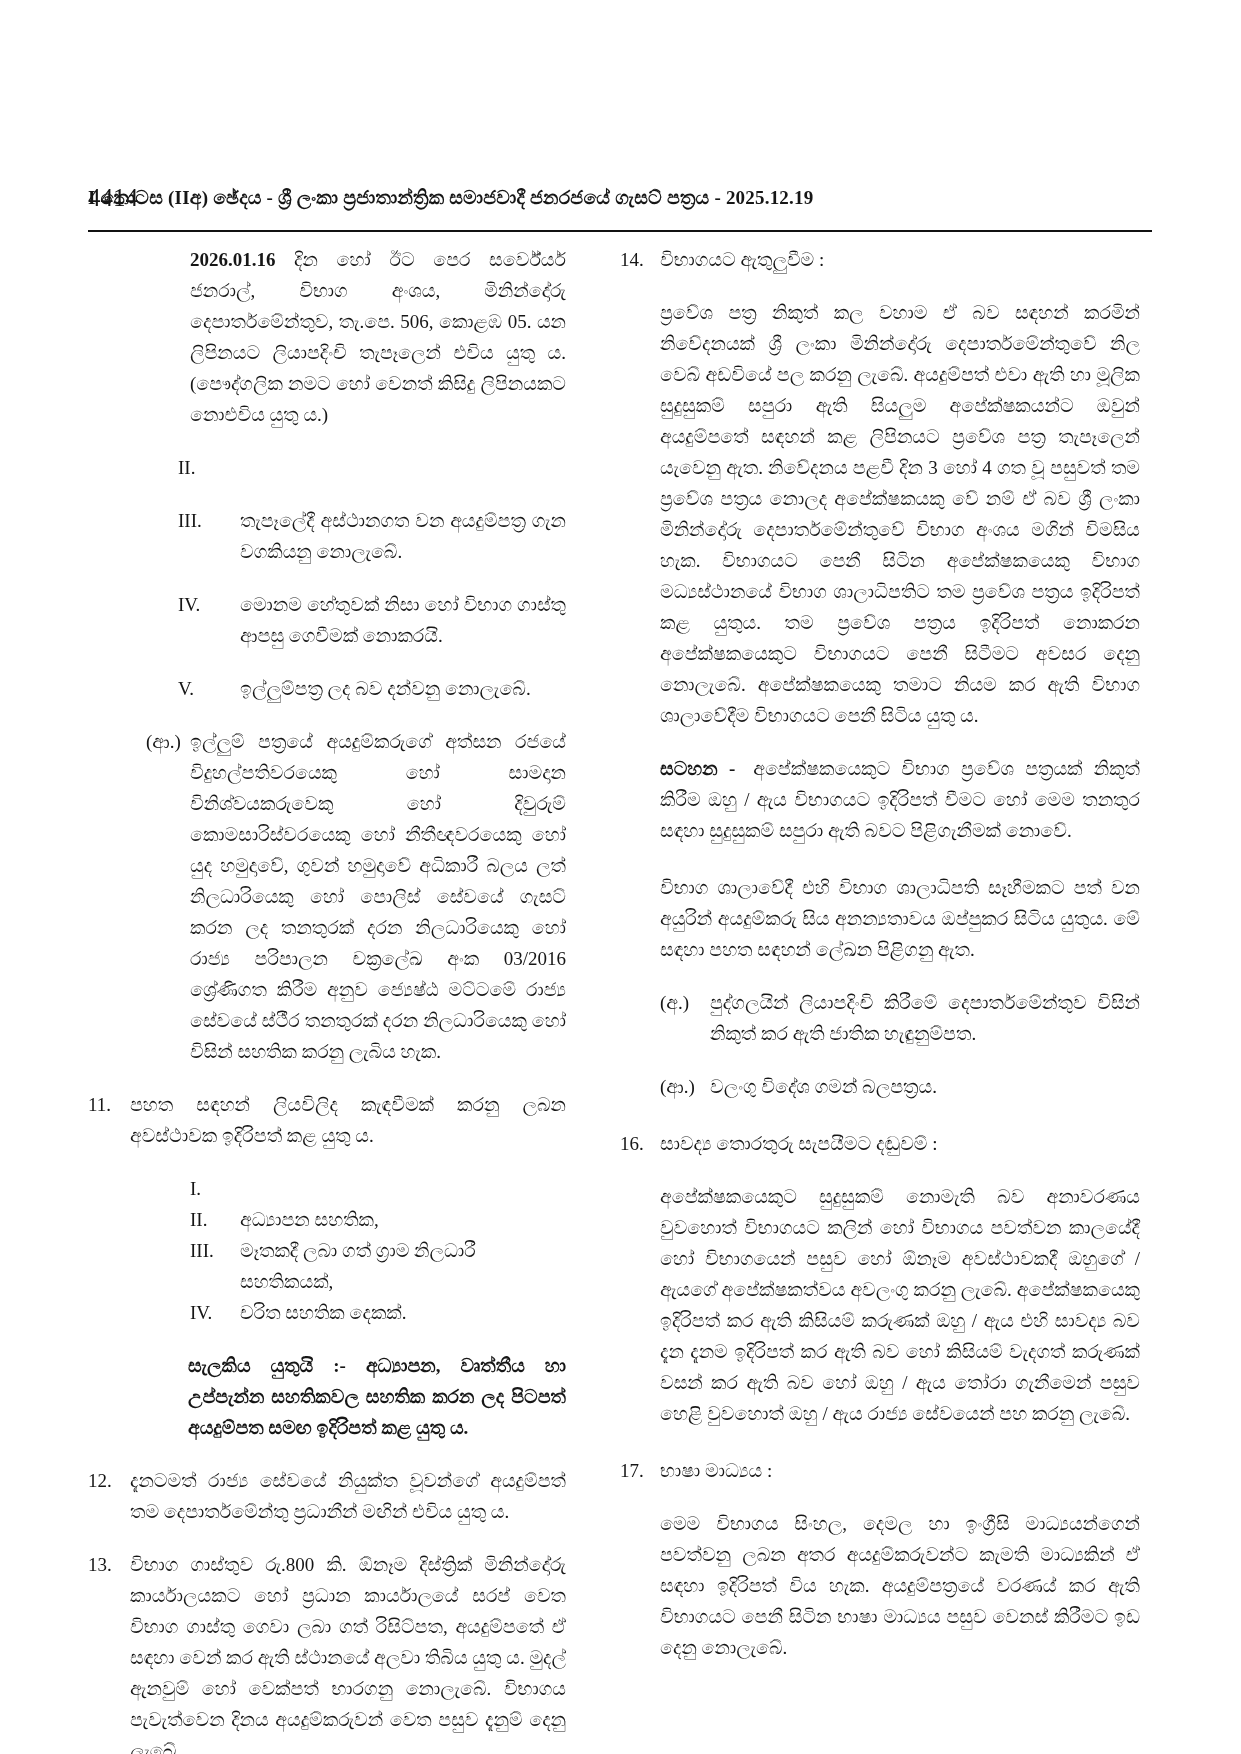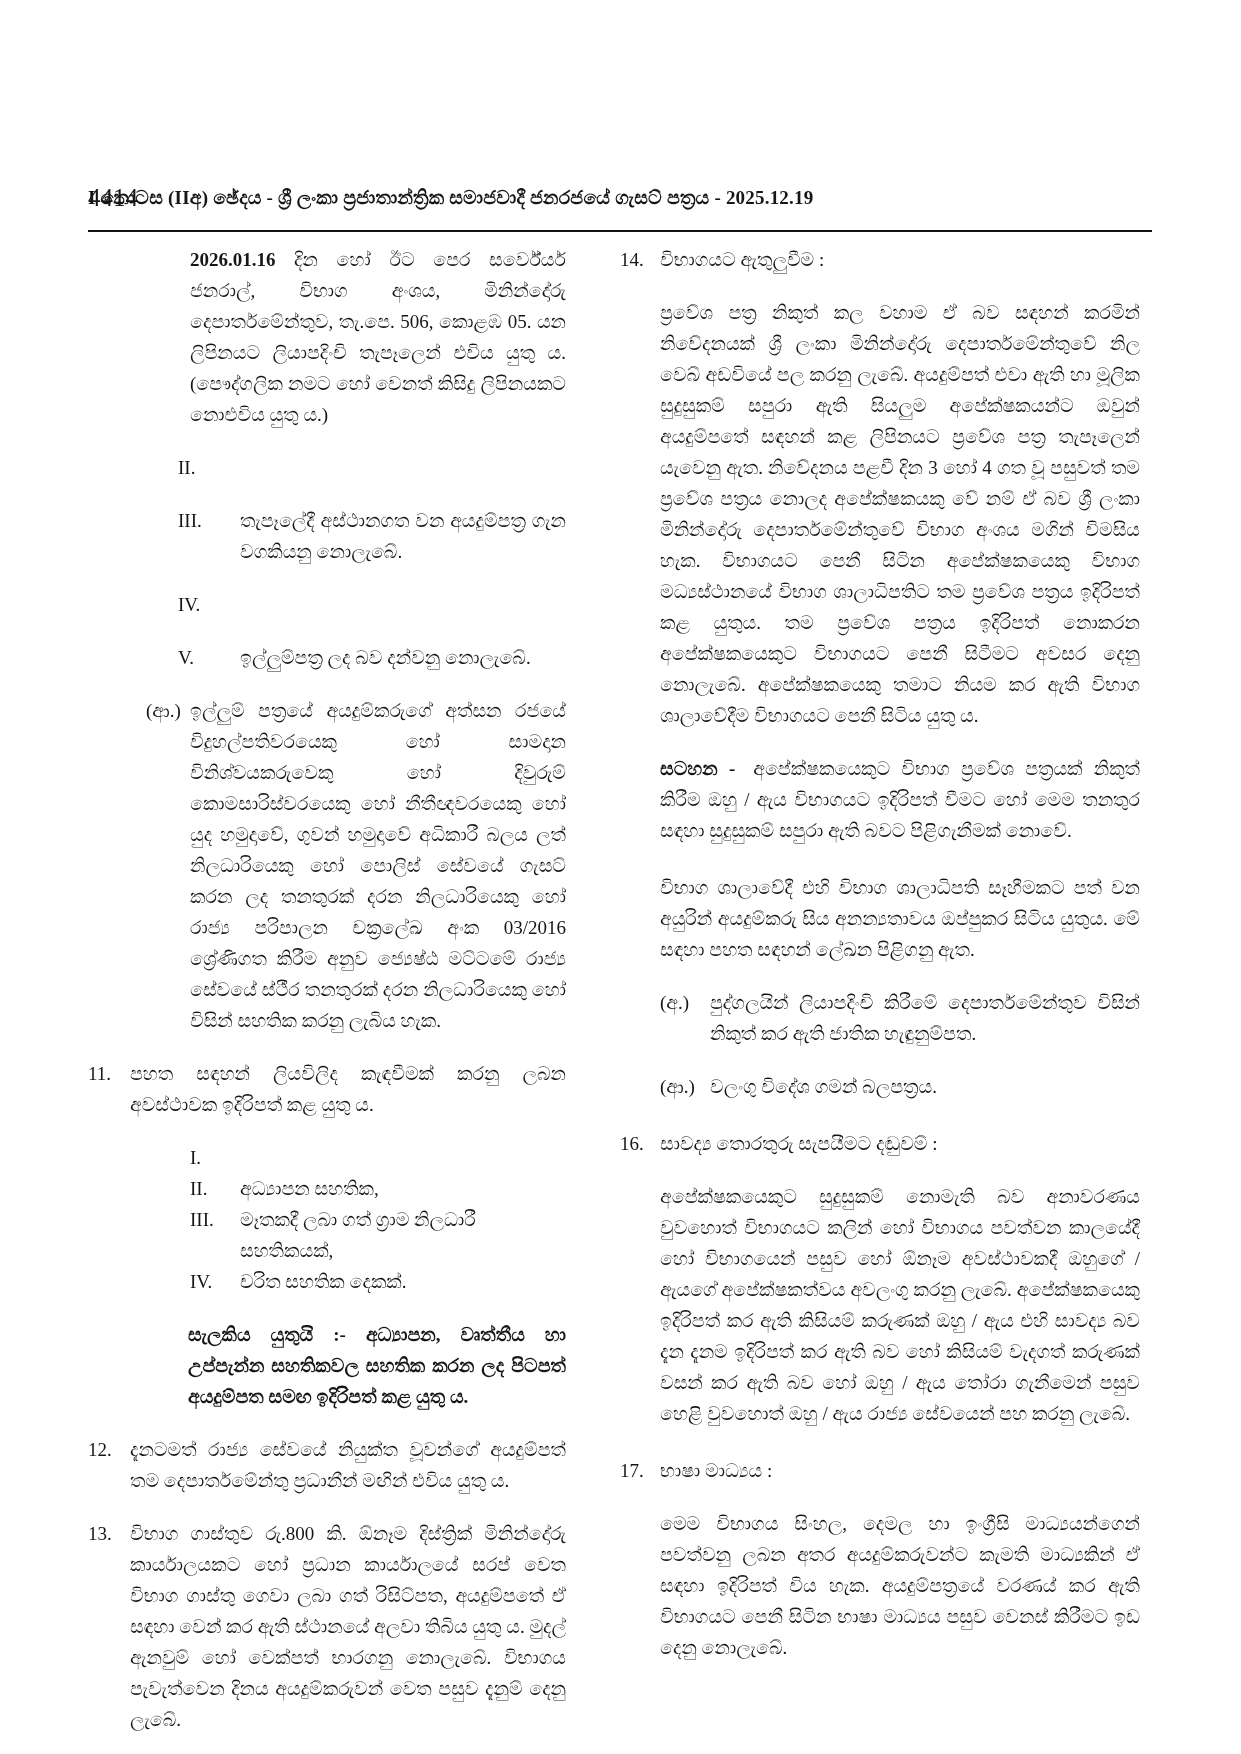--- a/index.html
+++ b/index.html
@@ -95,20 +95,21 @@
 
       <div class="itm lv1 just">
         <span class="lbl">II.</span>
       </div>
       <div class="itm lv1 just">
         <span class="lbl">III.</span>
         <span class="txt">තැපෑලේදී අස්ථානගත වන අයදුම්පත්‍ර ගැන වගකියනු නොලැබේ.</span>
       </div>
       <div class="itm lv1 just">
         <span class="lbl">IV.</span>
+        <span class="txt">මොනම හේතුවක් නිසා හෝ විභාග ගාස්තු ආපසු ගෙවීමක් නොකරයි.</span>
       </div>
       <div class="itm lv1 just">
         <span class="lbl">V.</span>
         <span class="txt">ඉල්ලුම්පත්‍ර ලද බව දන්වනු නොලැබේ.</span>
       </div>
 
       <div class="itm lv-a just">
         <span class="lbl">(ආ.)</span>
         <span class="txt">ඉල්ලුම් පත්‍රයේ අයදුම්කරුගේ අත්සන රජයේ විදුහල්පතිවරයෙකු හෝ සාමදාන විනිශ්වයකරුවෙකු හෝ දිවුරුම් කොමසාරිස්වරයෙකු හෝ නීතීඥවරයෙකු හෝ යුද හමුදාවේ, ගුවන් හමුදාවේ අධිකාරී බලය ලත් නිලධාරියෙකු හෝ පොලිස් සේවයේ ගැසට් කරන ලද තනතුරක් දරන නිලධාරියෙකු හෝ රාජ්‍ය පරිපාලන චක්‍රලේඛ අංක 03/2016 ශ්‍රේණිගත කිරීම අනුව ජ්‍යෙෂ්ඨ මට්ටමේ රාජ්‍ය සේවයේ ස්ථීර තනතුරක් දරන නිලධාරියෙකු හෝ විසින් සහතික කරනු ලැබිය හැක.</span>
       </div>

